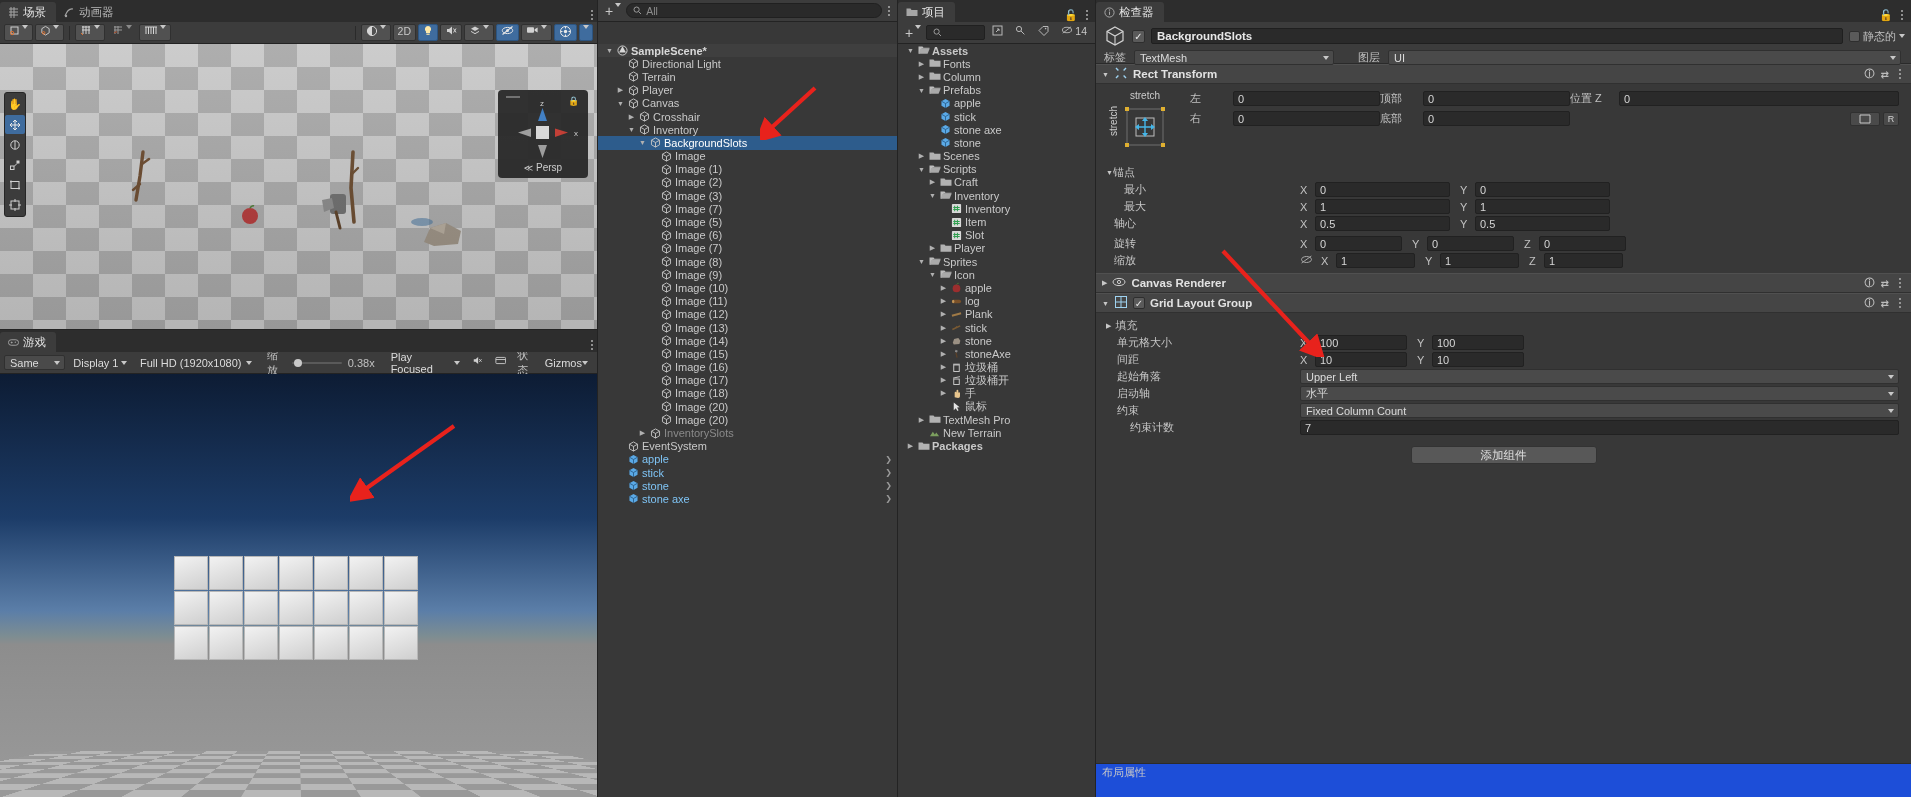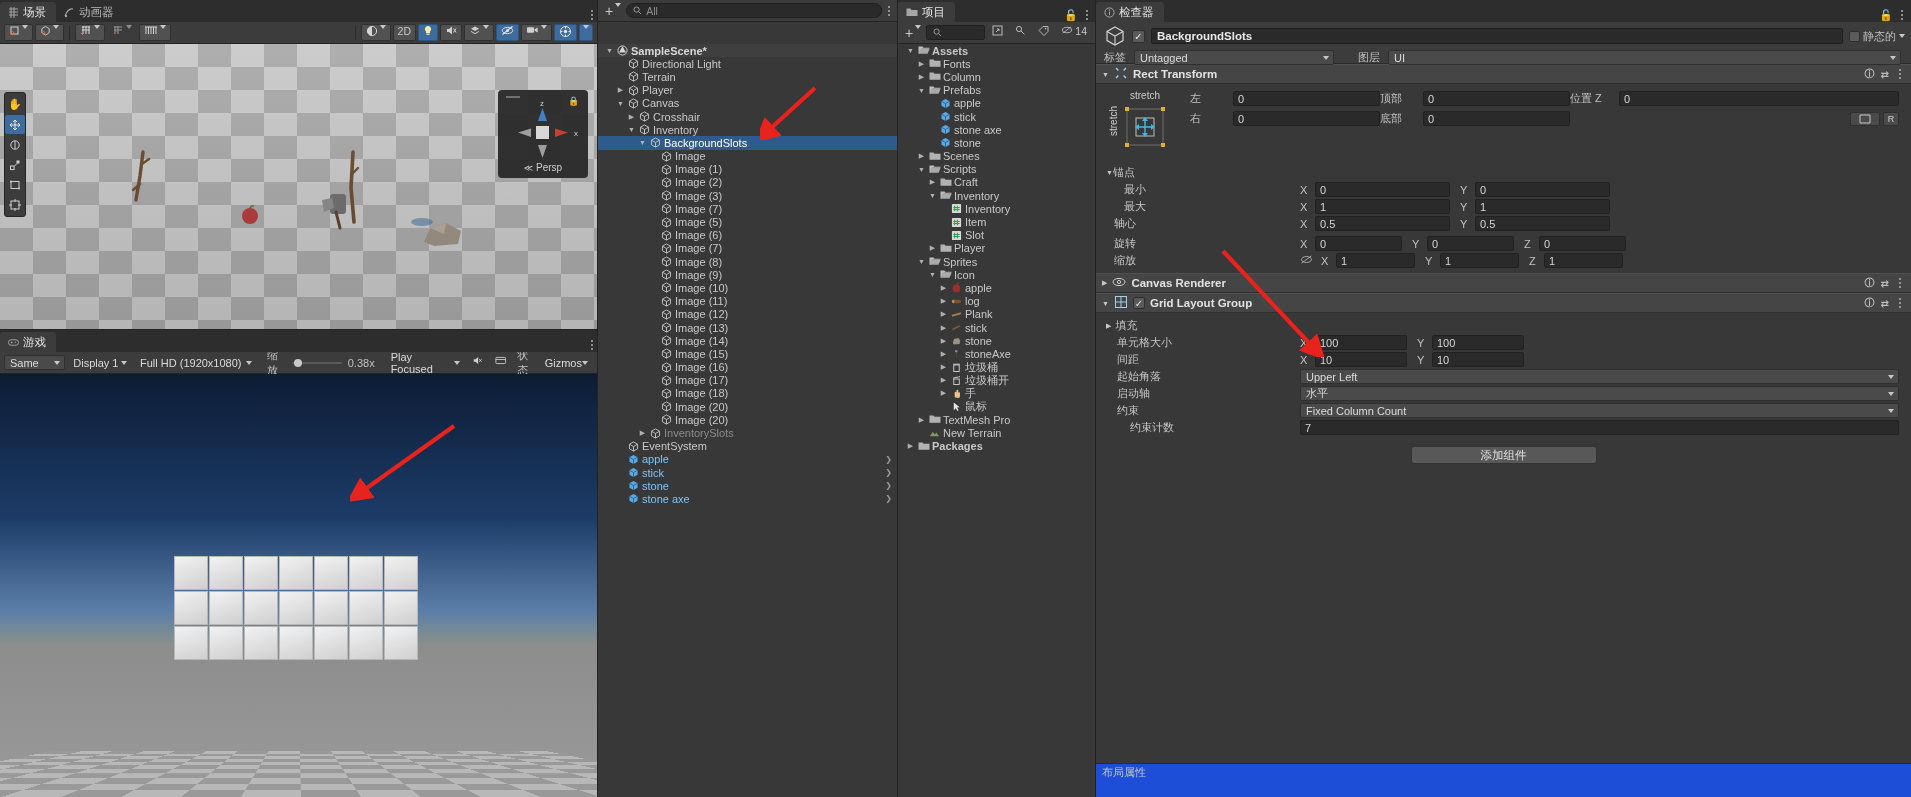--- a/index.html
+++ b/index.html
@@ -1207,21 +1207,21 @@
         </span>
         <span class="static-lbl">
           <span class="chk" style="width:11px;height:11px"></span>
           <span>静态的</span>
           <span class="caret"></span>
         </span>
       </div>
       <div class="insp-tag-row">
         <span class="mini-lbl" style="width:26px">标签</span>
         <span class="dd" style="width:200px">
-          <span>Untagged</span>
+          <span>TextMesh</span>
             <span class="caret"></span>
         </span>
         <span class="mini-lbl" style="margin-left:20px;width:26px">图层</span>
         <span class="dd" style="flex:1;margin-right:4px">
           <span>UI</span>
             <span class="caret"></span>
         </span>
       </div>
     </div>
 

